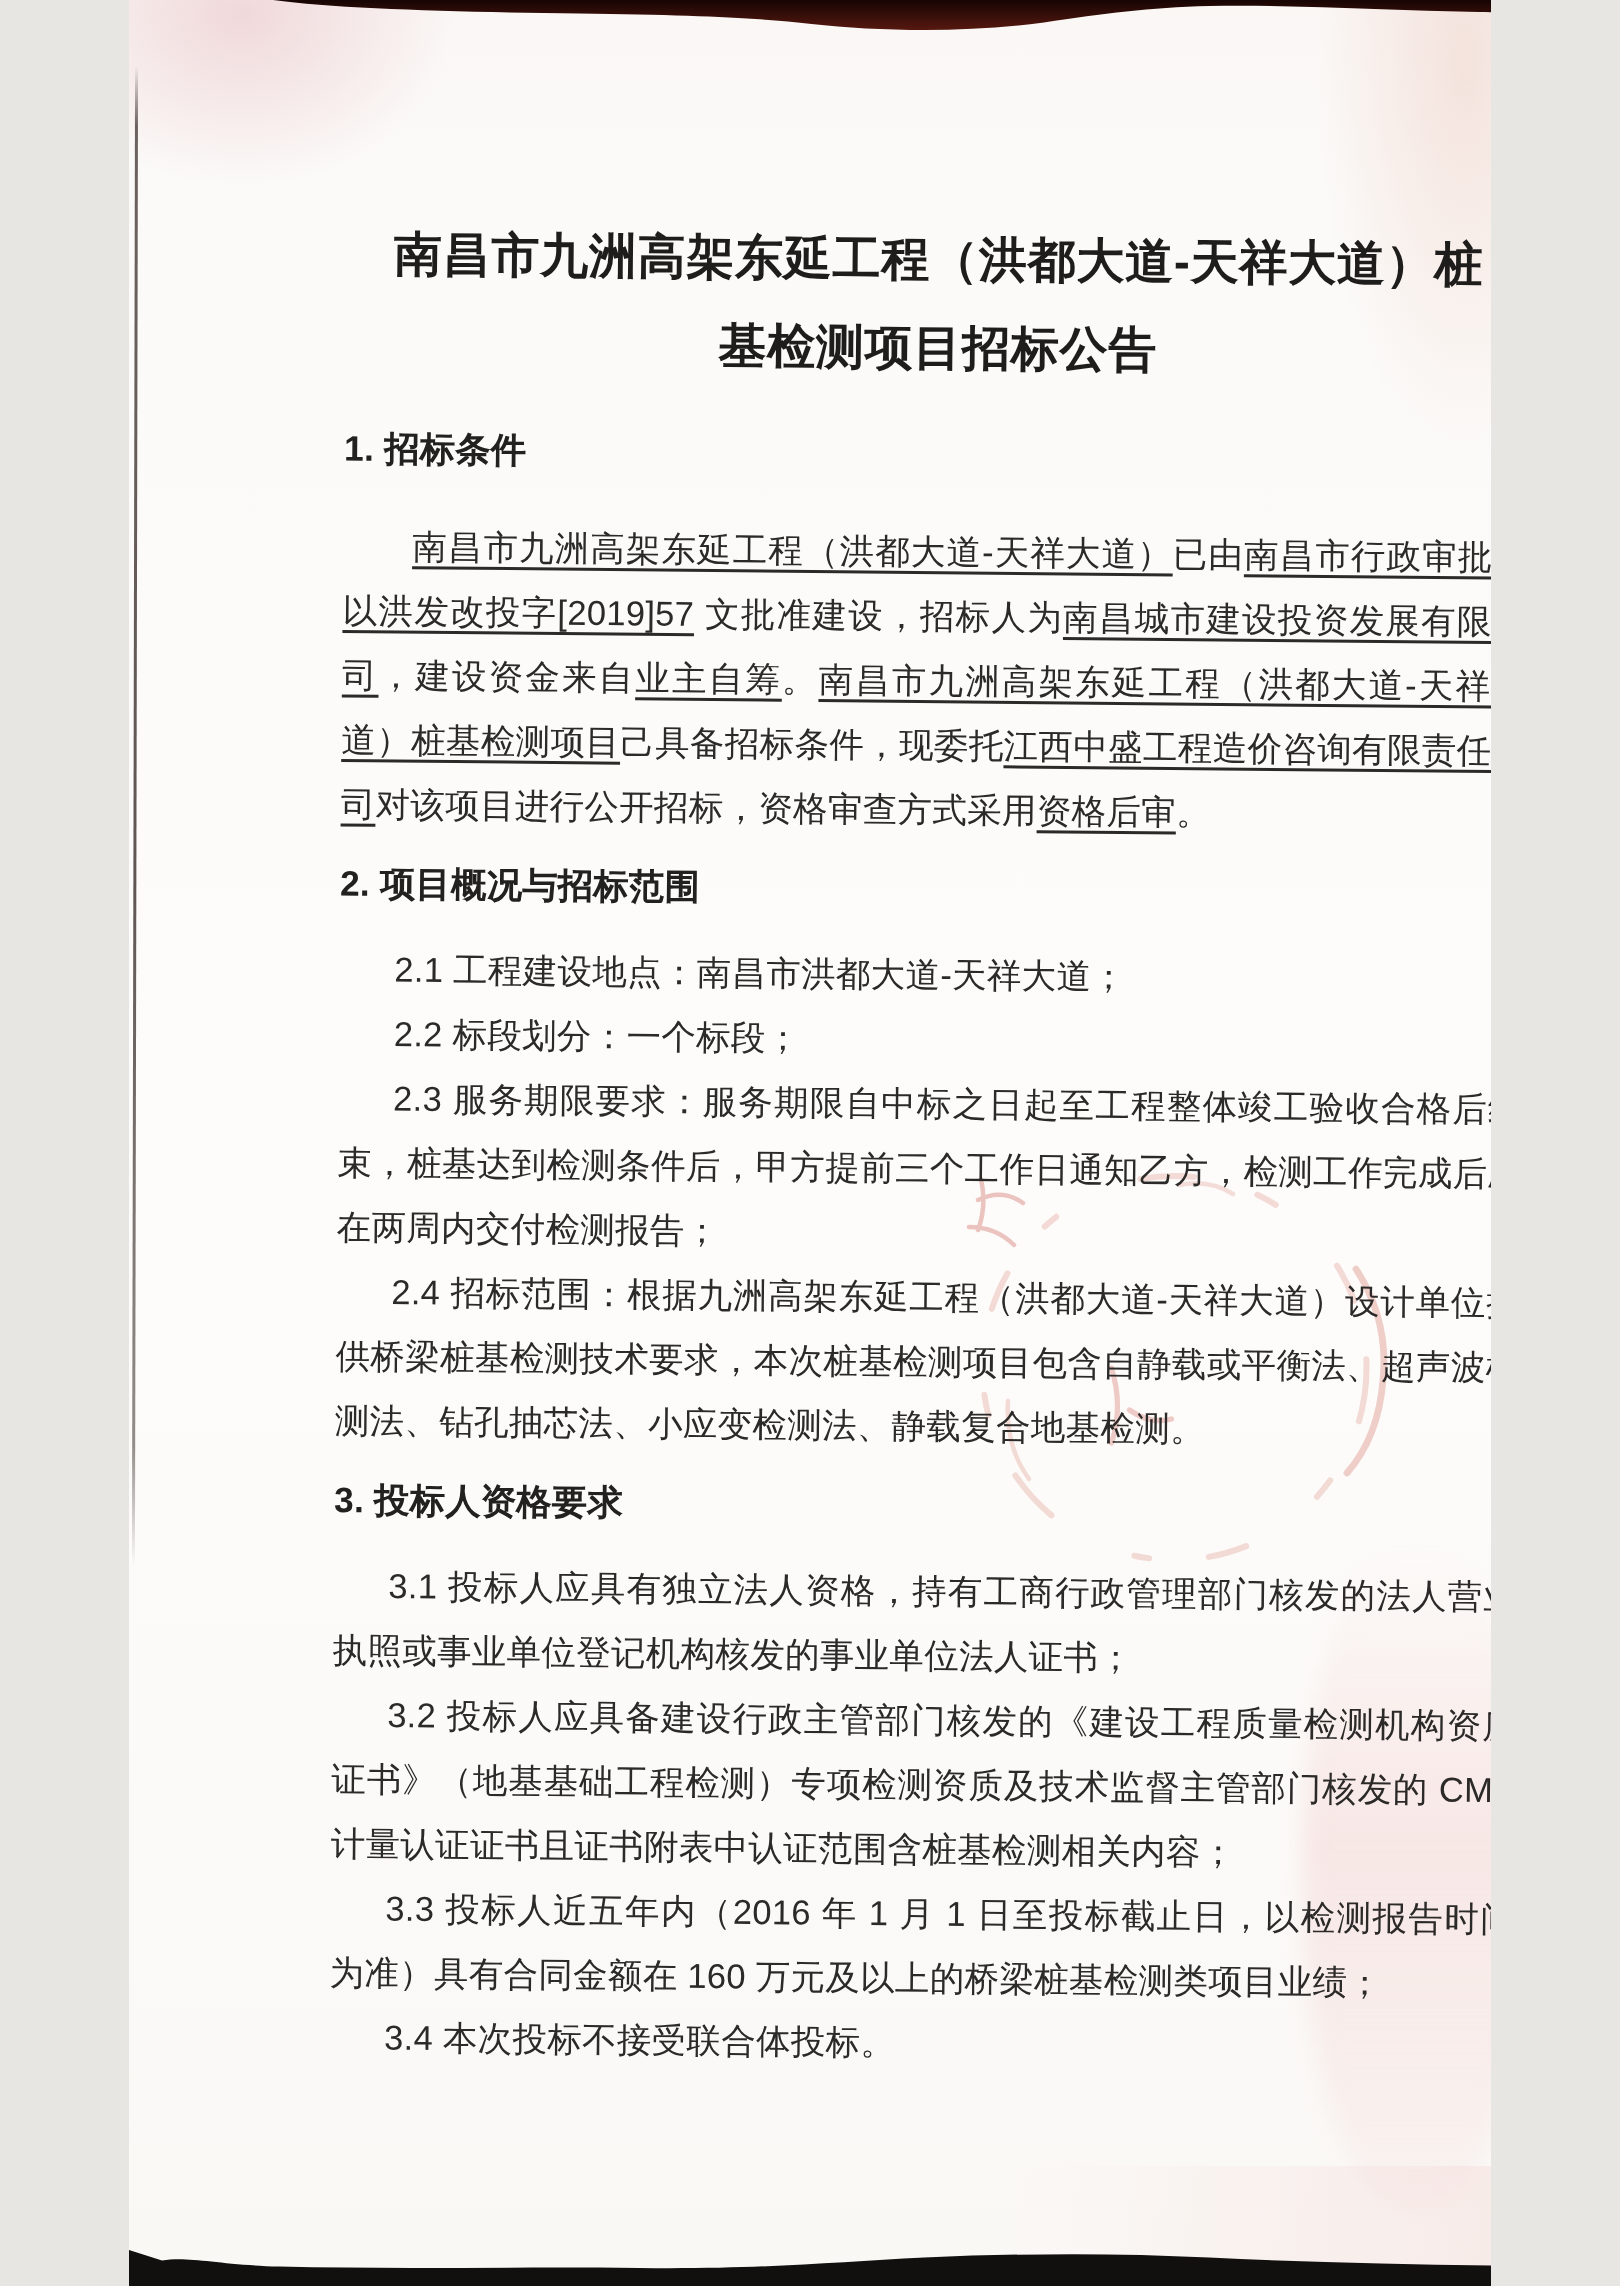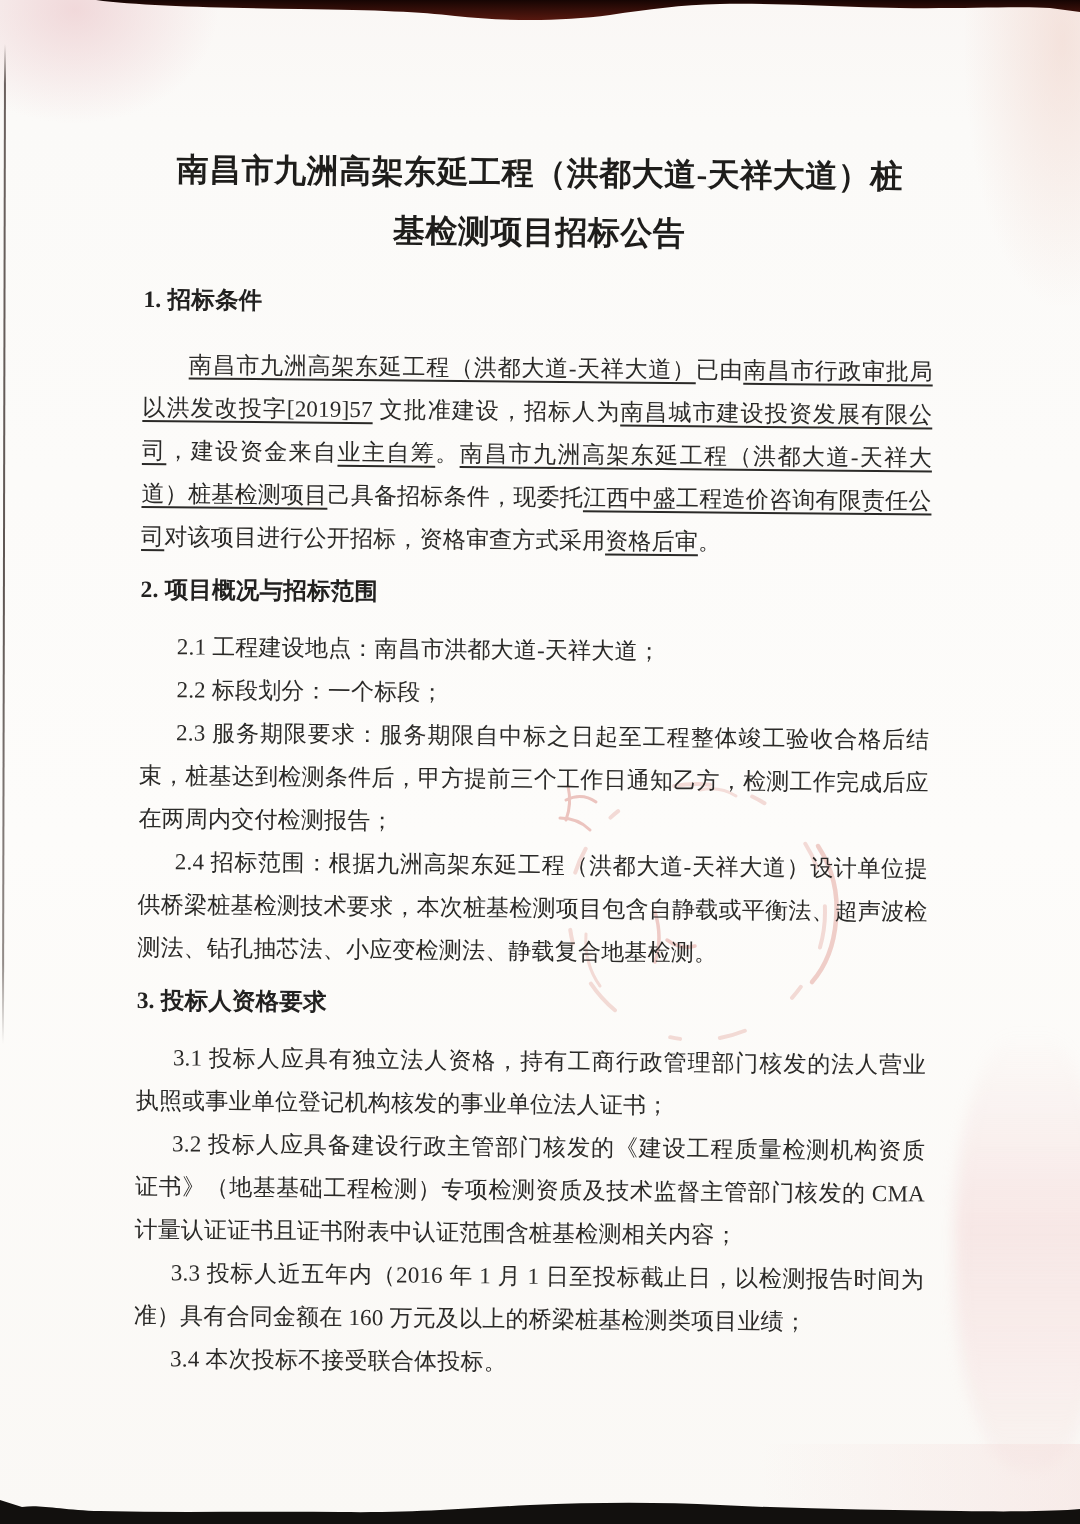--- a/index.html
+++ b/index.html
@@ -1,23 +1,23 @@
 <!DOCTYPE html>
 <html><head>
 <meta charset="utf-8">
 <style>
   html,body { margin:0; padding:0; background:#e8e6e3; }
   .page {
     position:relative;
-    width:1080px; height:1524px;
+    width:908px; height:1524px;
     margin:0 auto;
     overflow:hidden;
     background:
       linear-gradient(180deg, #faf7f5 0%, #fbfaf8 8%, #fdfcfa 55%, #faf8f5 100%);
-    font-family:Liberation Serif, serif;
+    font-family:Liberation Sans, sans-serif;
   }
   .wash { position:absolute; pointer-events:none; }
   .wash-topleft { left:-30px; top:-45px; width:250px; height:170px;
     background:radial-gradient(ellipse at 42% 32%, rgba(234,196,200,0.6), rgba(234,196,200,0) 70%); }
   .wash-topright { right:-15px; top:-15px; width:130px; height:320px;
     background:radial-gradient(ellipse at 75% 18%, rgba(238,205,195,0.5), rgba(238,205,195,0) 72%); }
   .wash-right-lower { right:-25px; top:1030px; width:150px; height:440px; border-radius:45%;
     background:linear-gradient(to bottom, rgba(241,203,203,0), rgba(241,203,203,0.4) 45%, rgba(241,203,203,0.12));
     filter:blur(7px); }
   .wash-bottomright { right:0; bottom:10px; width:320px; height:70px;

